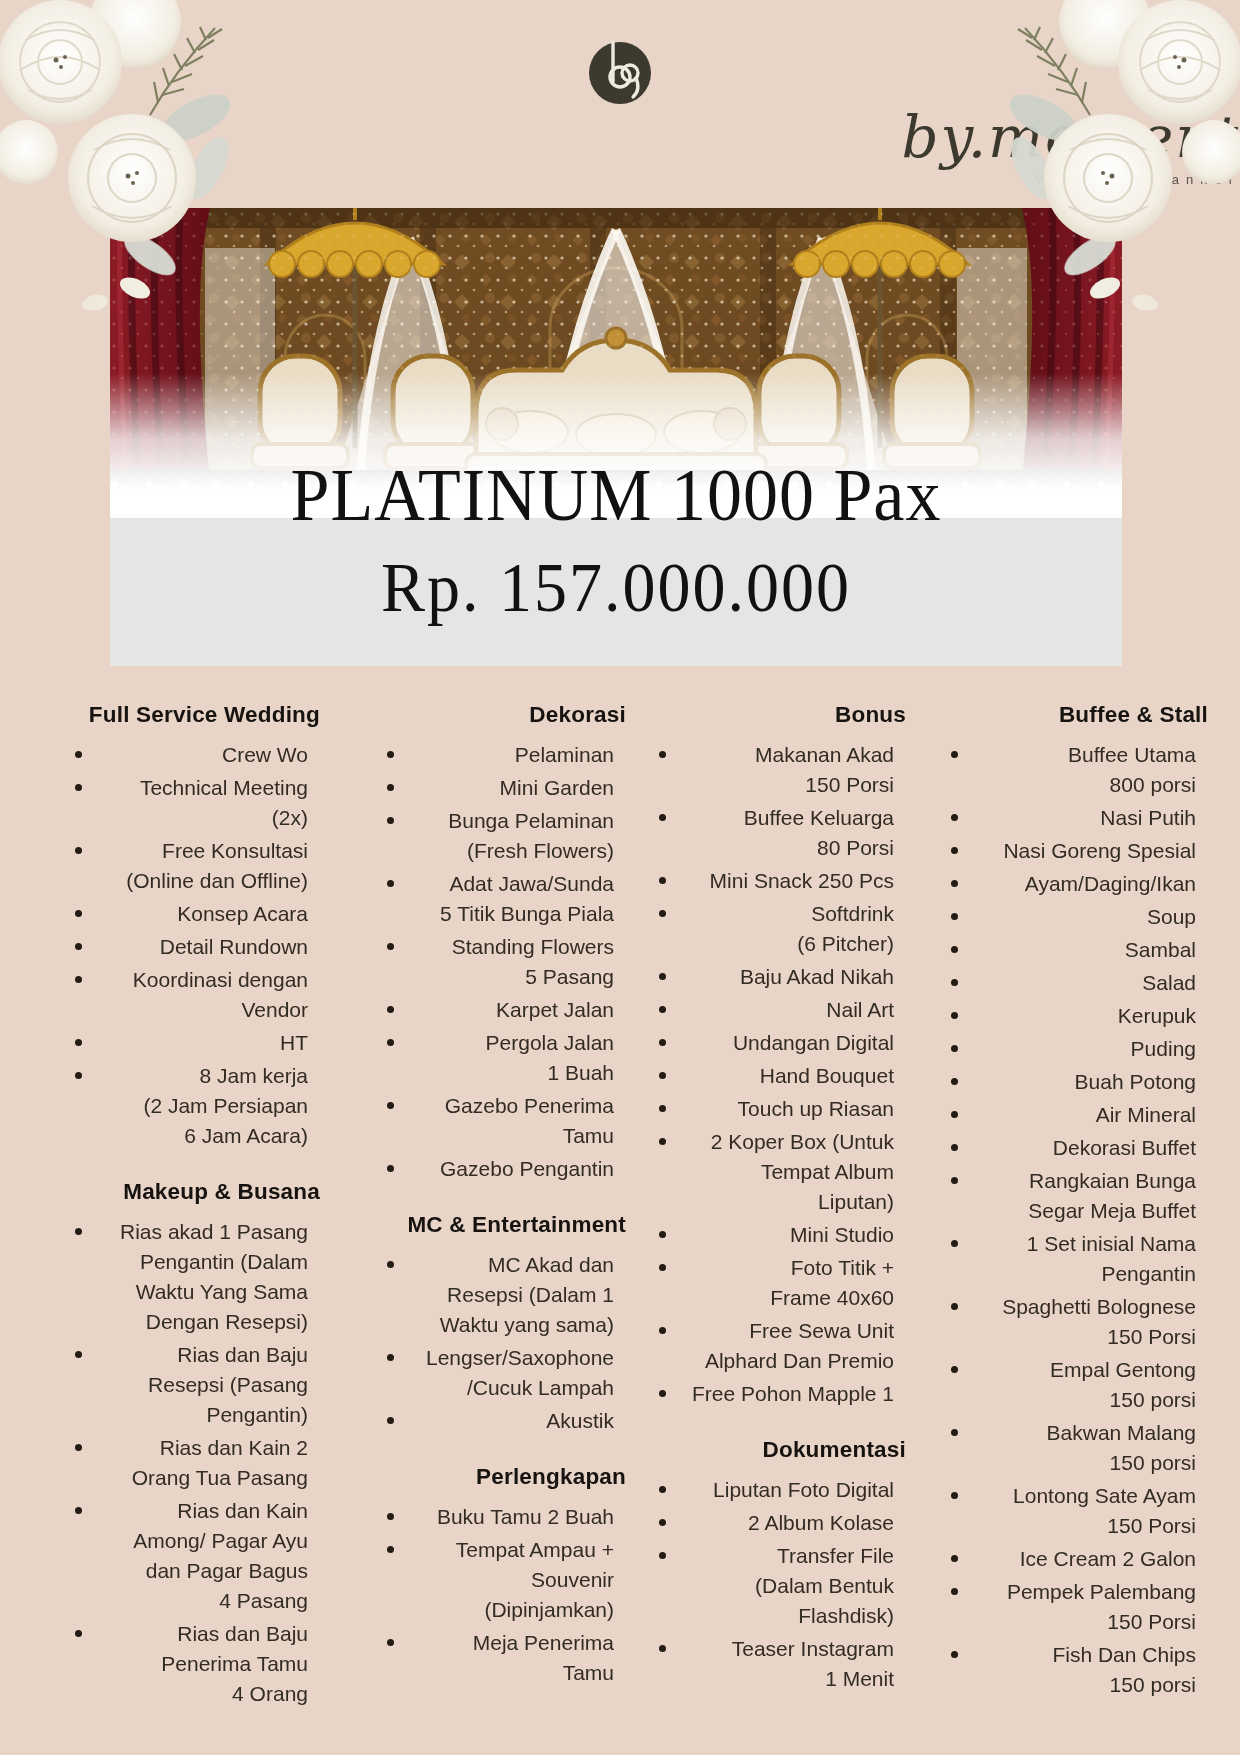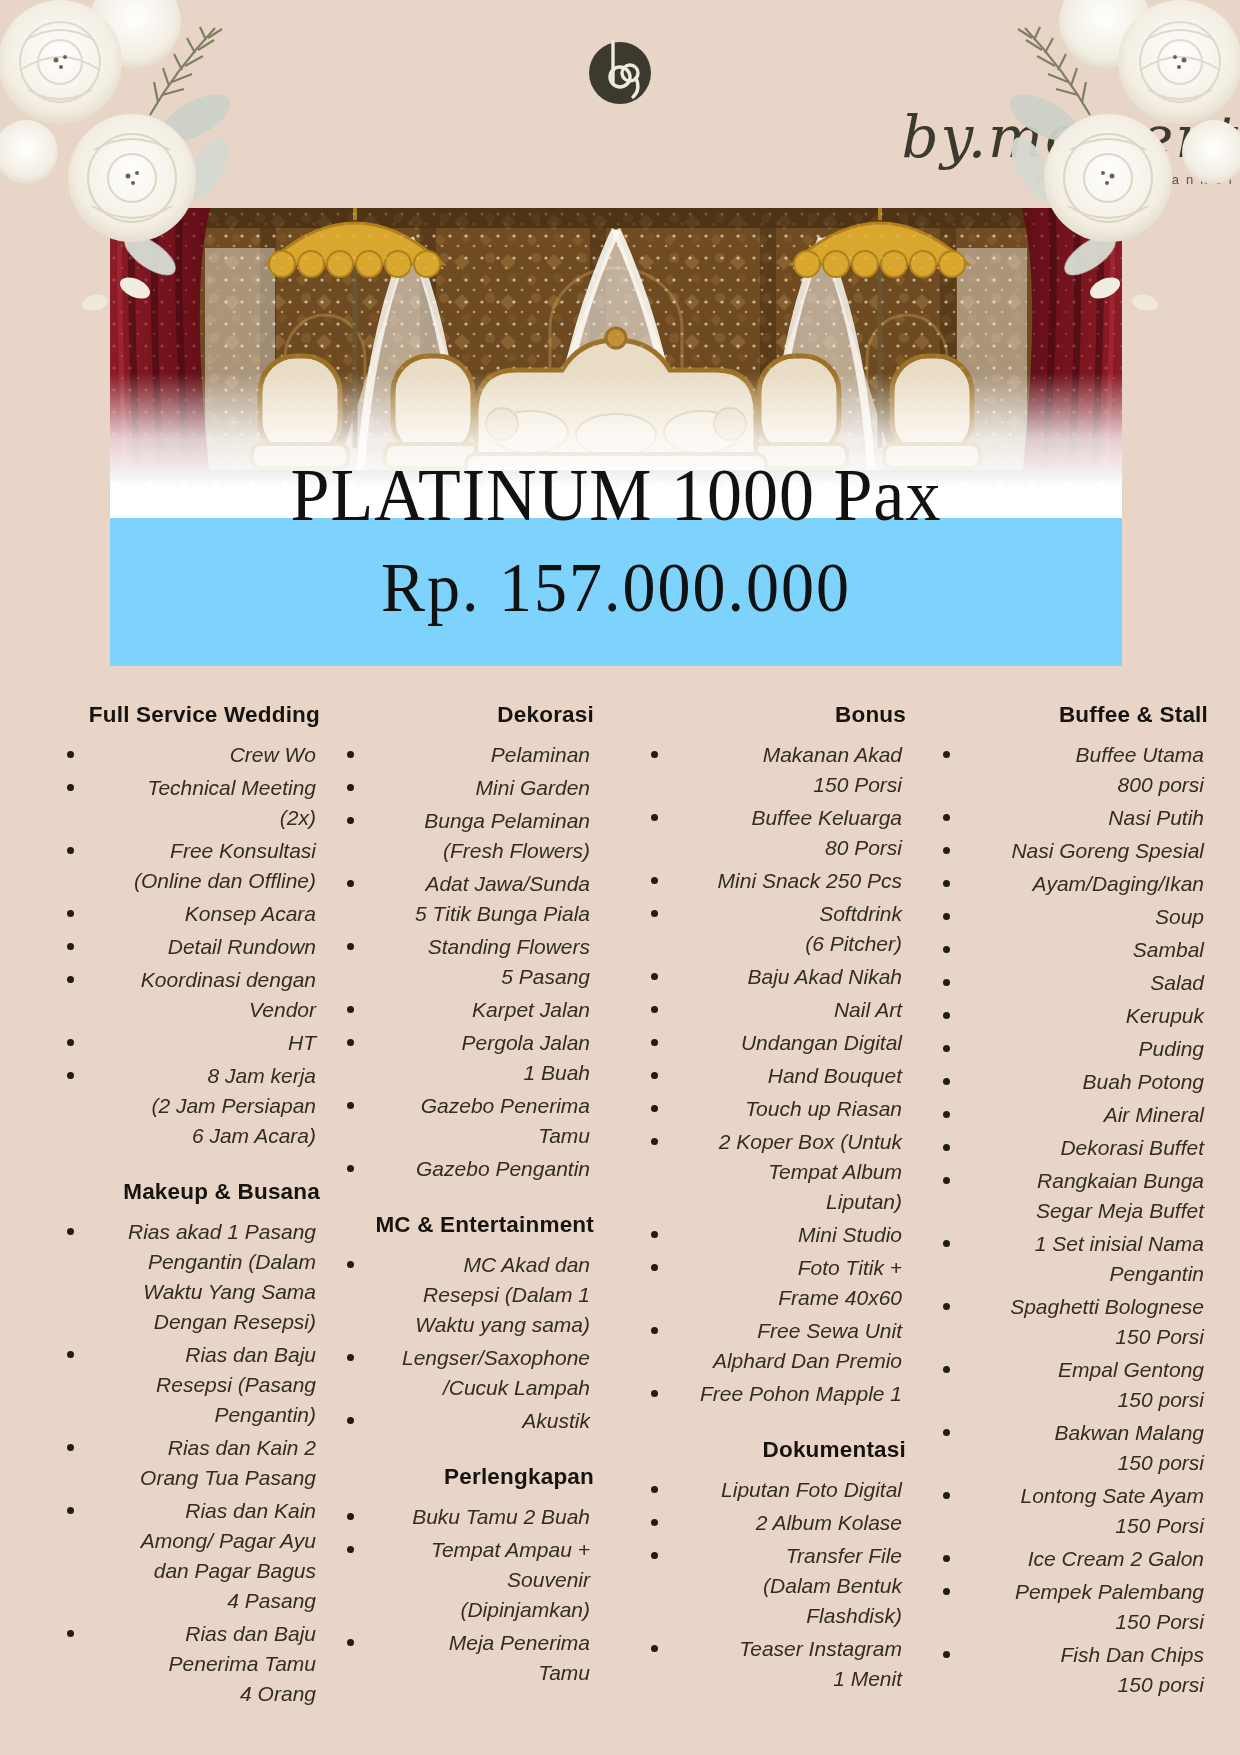--- a/index.html
+++ b/index.html
@@ -20,48 +20,48 @@
     font-family:"DejaVu Serif", serif;font-style:italic;font-size:58px;
     color:#3c392f;letter-spacing:2px;line-height:1;
   }
   .brand-sub{
     margin-top:6px;font-size:13px;letter-spacing:7px;color:#5d564b;
     text-transform:none;
   }
   
   .hero-card{
     position:absolute;left:110px;top:208px;width:1012px;height:458px;
-    background:#7dd3fc;z-index:3;
+    background:#e5e5e5;z-index:3;
   }
   .stage-photo{position:absolute;top:0;left:0;width:1012px;height:310px;}
   .stage-photo svg{display:block;}
   .pkg-title{
     position:absolute;top:248px;left:0;width:100%;margin:0;text-align:center;
     font-family:"Liberation Serif", serif;font-weight:normal;
     font-size:70px;letter-spacing:1px;color:#111;z-index:2;
     transform:scaleY(1.06);
   }
   .pkg-price{
     position:absolute;top:342px;left:0;width:100%;text-align:center;
     font-family:"Liberation Serif", serif;font-size:66px;letter-spacing:2px;
     color:#111;z-index:2;transform:scaleY(1.06);
   }
   
   .columns{position:absolute;top:0;left:0;width:100%;z-index:2;}
   .col{position:absolute;top:702px;text-align:right;}
   .col-0{left:48px;width:272px;}
-  .col-1{left:328px;width:266px;}
+  .col-1{left:360px;width:266px;}
   .col-2{left:632px;width:274px;}
   .col-3{left:924px;width:284px;}
   .sec-heading{
     font-size:22.5px;font-weight:bold;color:#171310;
     margin:28px 0 12px 0;letter-spacing:.2px;
   }
   .col .sec-heading:first-child{margin-top:0;}
-  .sec-list{list-style:none;margin:4px;padding:0 0 0 34px;font-style:italic;}
+  .sec-list{list-style:none;margin:12px;padding:0 0 0 34px;}
   .sec-list li{
     position:relative;font-size:21px;line-height:30px;margin:0 0 3px 0;
     white-space:pre-line;color:#332c24;
   }
   .sec-list li::before{
     content:"";position:absolute;left:-19px;top:11px;width:7px;height:7px;
     border-radius:50%;background:#221c15;
   }
 </style>
 </head>

